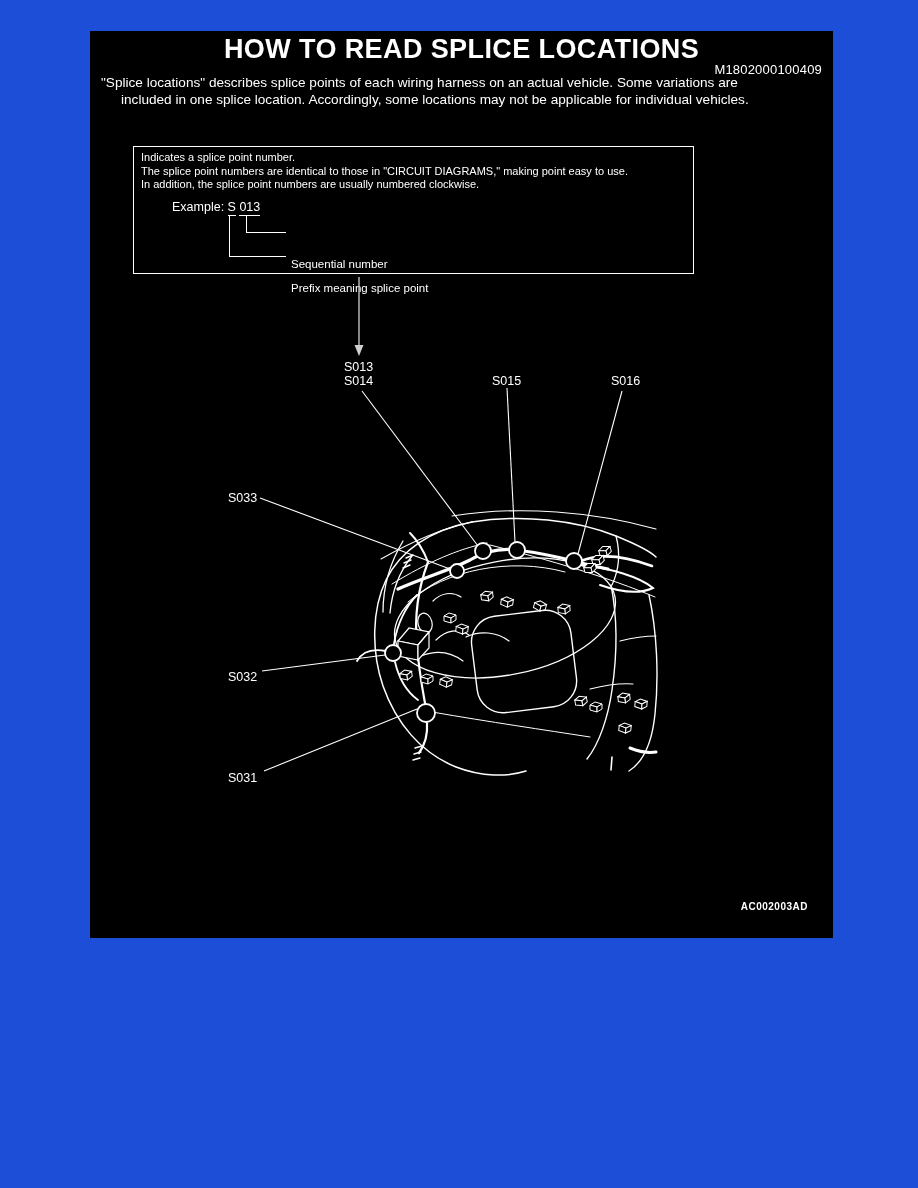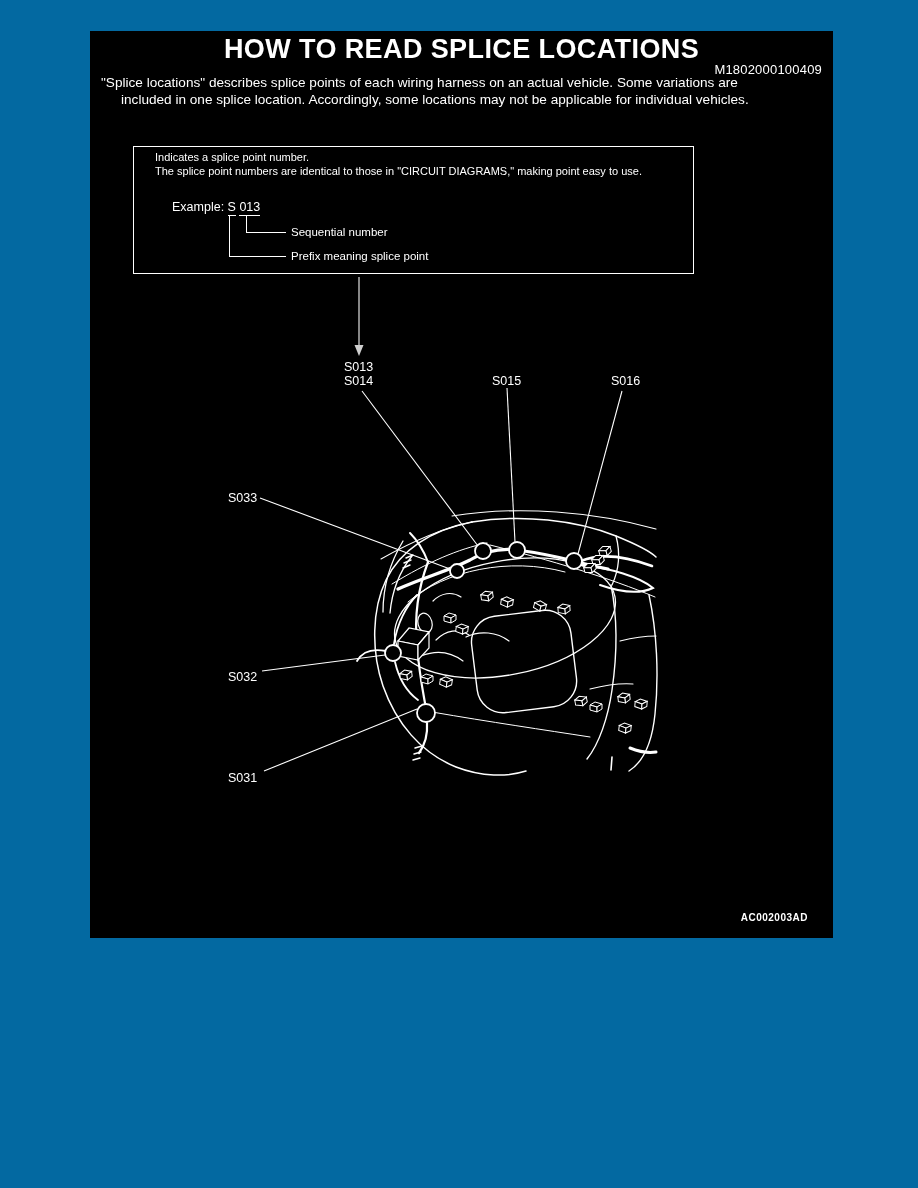--- a/index.html
+++ b/index.html
@@ -1,64 +1,65 @@
 <!DOCTYPE html>
 <html><head>
 <meta charset="utf-8">
 <style>
   html,body{margin:0;padding:0;background:#e8e8e8;}
   .sheet{
-    position:relative;width:918px;height:1188px;background:#0369a1;
+    position:relative;width:918px;height:1188px;background:#1d4ed8;
     font-family:"Liberation Sans",sans-serif;overflow:hidden;margin:0 auto;
   }
   .abs{position:absolute;}
   .black-page{left:90px;top:31px;width:743px;height:907px;background:#000;}
   .page-title{
     left:90px;top:34px;width:743px;text-align:center;color:#fff;
     font-size:27px;font-weight:700;letter-spacing:.4px;white-space:nowrap;
   }
   .doc-code{
     left:640px;top:62px;width:182px;text-align:right;color:#fff;
     font-size:13px;letter-spacing:.2px;
   }
   .intro{color:#fff;font-size:13.6px;white-space:nowrap;}
   .intro-1{left:101px;top:75px;}
   .intro-2{left:101px;top:92px;padding-left:20px;}
   .note-box{
     left:133px;top:146px;width:561px;height:128px;
     border:1px solid #fff;box-sizing:border-box;color:#fff;
   }
-  .note-line{font-size:11px;line-height:13px;white-space:nowrap;color:#fff;margin-left:14px;}
+  .note-line{font-size:11px;line-height:13px;white-space:nowrap;color:#fff;}
   .nl1{left:141px;top:151px;} .nl2{left:141px;top:165px;} .nl3{left:141px;top:178px;}
   .example-row{left:172px;top:200px;color:#fff;font-size:12.5px;line-height:14px;white-space:nowrap;}
   .u{border-bottom:1px solid #fff;padding-bottom:1px;}
   .cline{background:#fff;}
-  .callout-label{color:#fff;font-size:11.5px;white-space:nowrap;}
+  .callout-label{color:#fff;font-size:11.5px;white-space:nowrap;margin-top:32px;}
   .fig-code{
     left:608px;top:901px;width:200px;text-align:right;color:#fff;
-    font-size:10px;font-weight:700;letter-spacing:.5px;margin-top:11px;
+    font-size:10px;font-weight:700;letter-spacing:.5px;
   }
   svg text{fill:#fff;font-family:"Liberation Sans",sans-serif;font-size:12.5px;}
 </style>
 </head>
 <body>
 
 <div class="sheet">
 
   <div class="abs black-page"></div>
 
   <div class="abs page-title">HOW TO READ SPLICE LOCATIONS</div>
   <div class="abs doc-code">M1802000100409</div>
 
   <div class="abs intro intro-1">"Splice locations" describes splice points of each wiring harness on an actual vehicle. Some variations are</div>
   <div class="abs intro intro-2">included in one splice location. Accordingly, some locations may not be applicable for individual vehicles.</div>
 
   <div class="abs note-box"></div>
   <div class="abs note-line nl1">Indicates a splice point number.</div>
   <div class="abs note-line nl2">The splice point numbers are identical to those in "CIRCUIT DIAGRAMS," making point easy to use.</div>
+  <div class="abs note-line nl3">In addition, the splice point numbers are usually numbered clockwise.</div>
 
   <div class="abs example-row"><span>Example:</span><span>&nbsp;</span><span class="u">S</span><span>&nbsp;</span><span class="u">013</span></div>
 
   <div class="abs cline" style="left:229px;top:216px;width:1px;height:40px;"></div>
   <div class="abs cline" style="left:229px;top:256px;width:57px;height:1px;"></div>
   <div class="abs cline" style="left:246px;top:216px;width:1px;height:16px;"></div>
   <div class="abs cline" style="left:246px;top:232px;width:40px;height:1px;"></div>
   <div class="abs callout-label" style="left:291px;top:226px;">Sequential number</div>
   <div class="abs callout-label" style="left:291px;top:250px;">Prefix meaning splice point</div>
 

